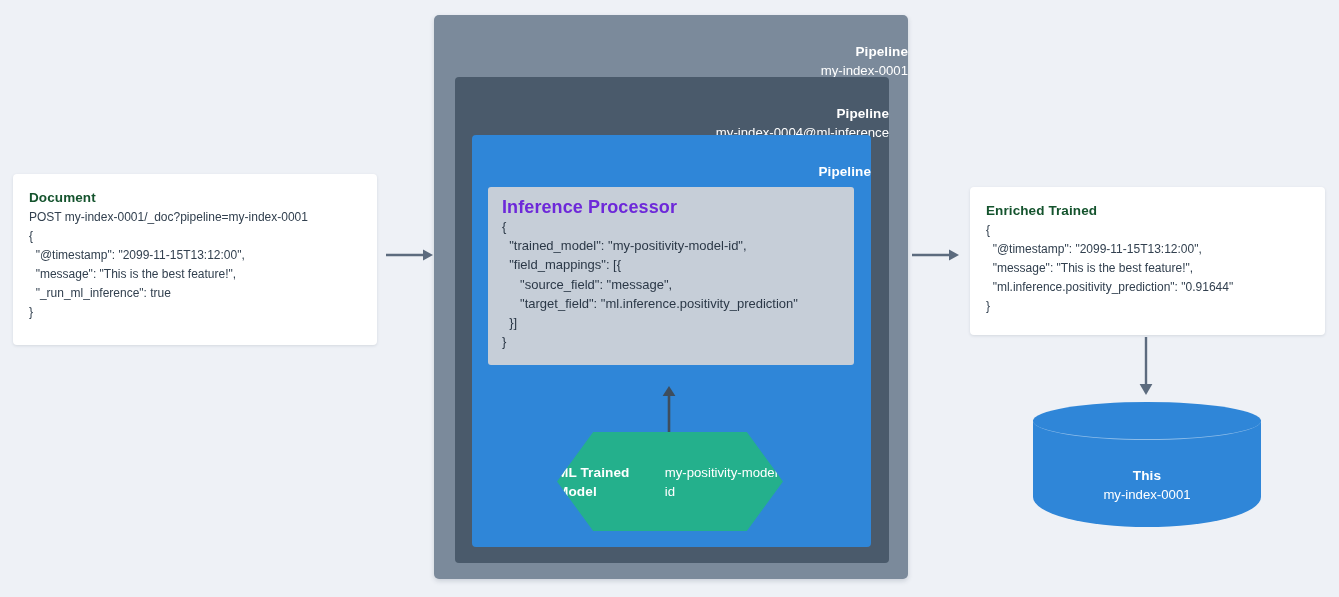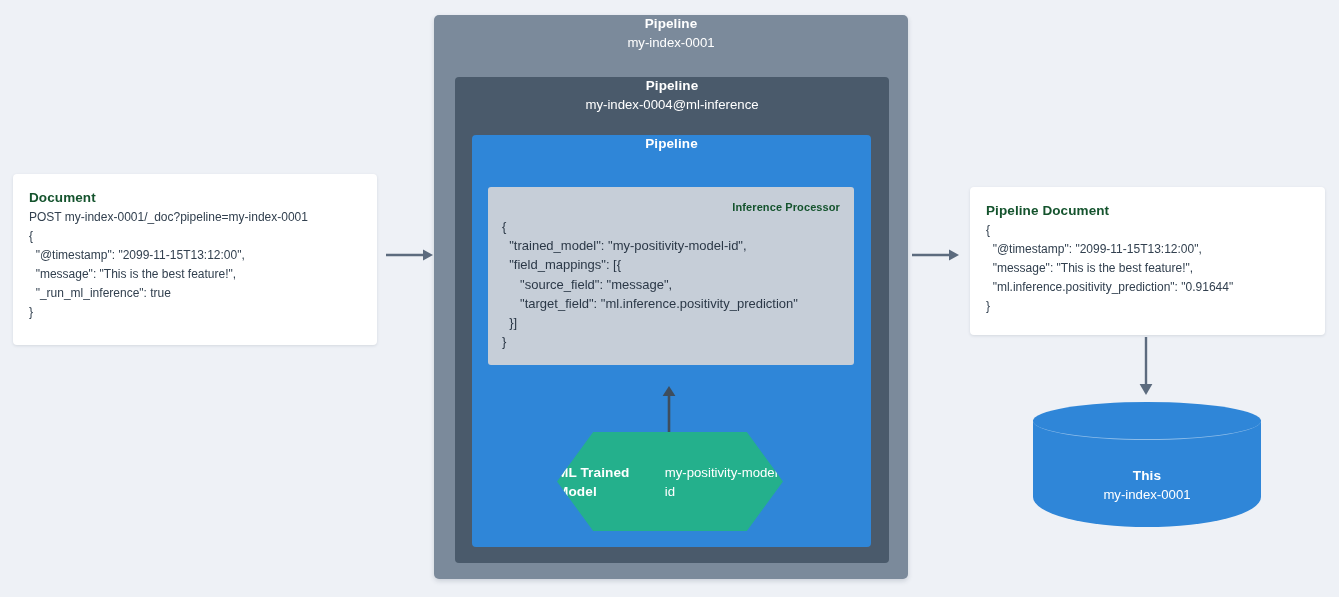--- a/index.html
+++ b/index.html
@@ -68,23 +68,23 @@
   }
   .pipe-inner {
     position: absolute;
     left: 17px; top: 58px;
     width: 399px; height: 412px;
     background: #2f86d8;
     border-radius: 4px;
     box-sizing: border-box;
   }
   .pipe-head {
-    text-align: center;
+    text-align: right;
     color: #ffffff;
-    padding-top: 0;
+    padding-top: 28px;
   }
   .pipe-head .kind {
     font-weight: bold;
     font-size: 13.5px;
     line-height: 18px;
     letter-spacing: 0.1px;
   }
   .pipe-head .name {
     font-size: 13.2px;
     line-height: 19px;
@@ -95,25 +95,24 @@
     position: absolute;
     left: 16px; top: 52px;
     width: 366px; height: 178px;
     background: #c6ced8;
     border-radius: 3px;
     box-sizing: border-box;
     padding: 10px 14px;
   }
   .proc-title {
     font-weight: bold;
-    font-size: 11px;
-    color: #14532d;
+    font-size: 18px;
+    color: #6d28d9;
     line-height: 20px;
     letter-spacing: 0.1px;
-    text-align: right;
   }
   .proc-line {
     font-size: 13px;
     color: #2b3847;
     line-height: 19.2px;
     white-space: pre;
   }
 
   
   .hexagon {
@@ -252,21 +251,21 @@
   </div>
 
   <div class="arrow" id="arrow-pipeline-to-enriched">
     <svg width="48" height="14" viewBox="0 0 48 14">
       <line x1="0" y1="7" x2="37" y2="7" stroke="#5c6b7e" stroke-width="2.4"></line>
       <polygon points="37,1.5 47,7 37,12.5" fill="#5c6b7e"></polygon>
     </svg>
   </div>
 
   <div class="doc-card" id="enriched-card">
-    <div class="doc-title">Pipeline Document</div>
+    <div class="doc-title">Enriched Trained</div>
     <div class="doc-line">{</div>
     <div class="doc-line">  "@timestamp": "2099-11-15T13:12:00",</div>
     <div class="doc-line">  "message": "This is the best feature!",</div>
     <div class="doc-line">  "ml.inference.positivity_prediction": "0.91644"</div>
     <div class="doc-line">}</div>
   </div>
 
   <div class="arrow" id="arrow-enriched-to-index">
     <svg width="18" height="58" viewBox="0 0 18 58">
       <line x1="9" y1="0" x2="9" y2="48" stroke="#5c6b7e" stroke-width="2.4"></line>

